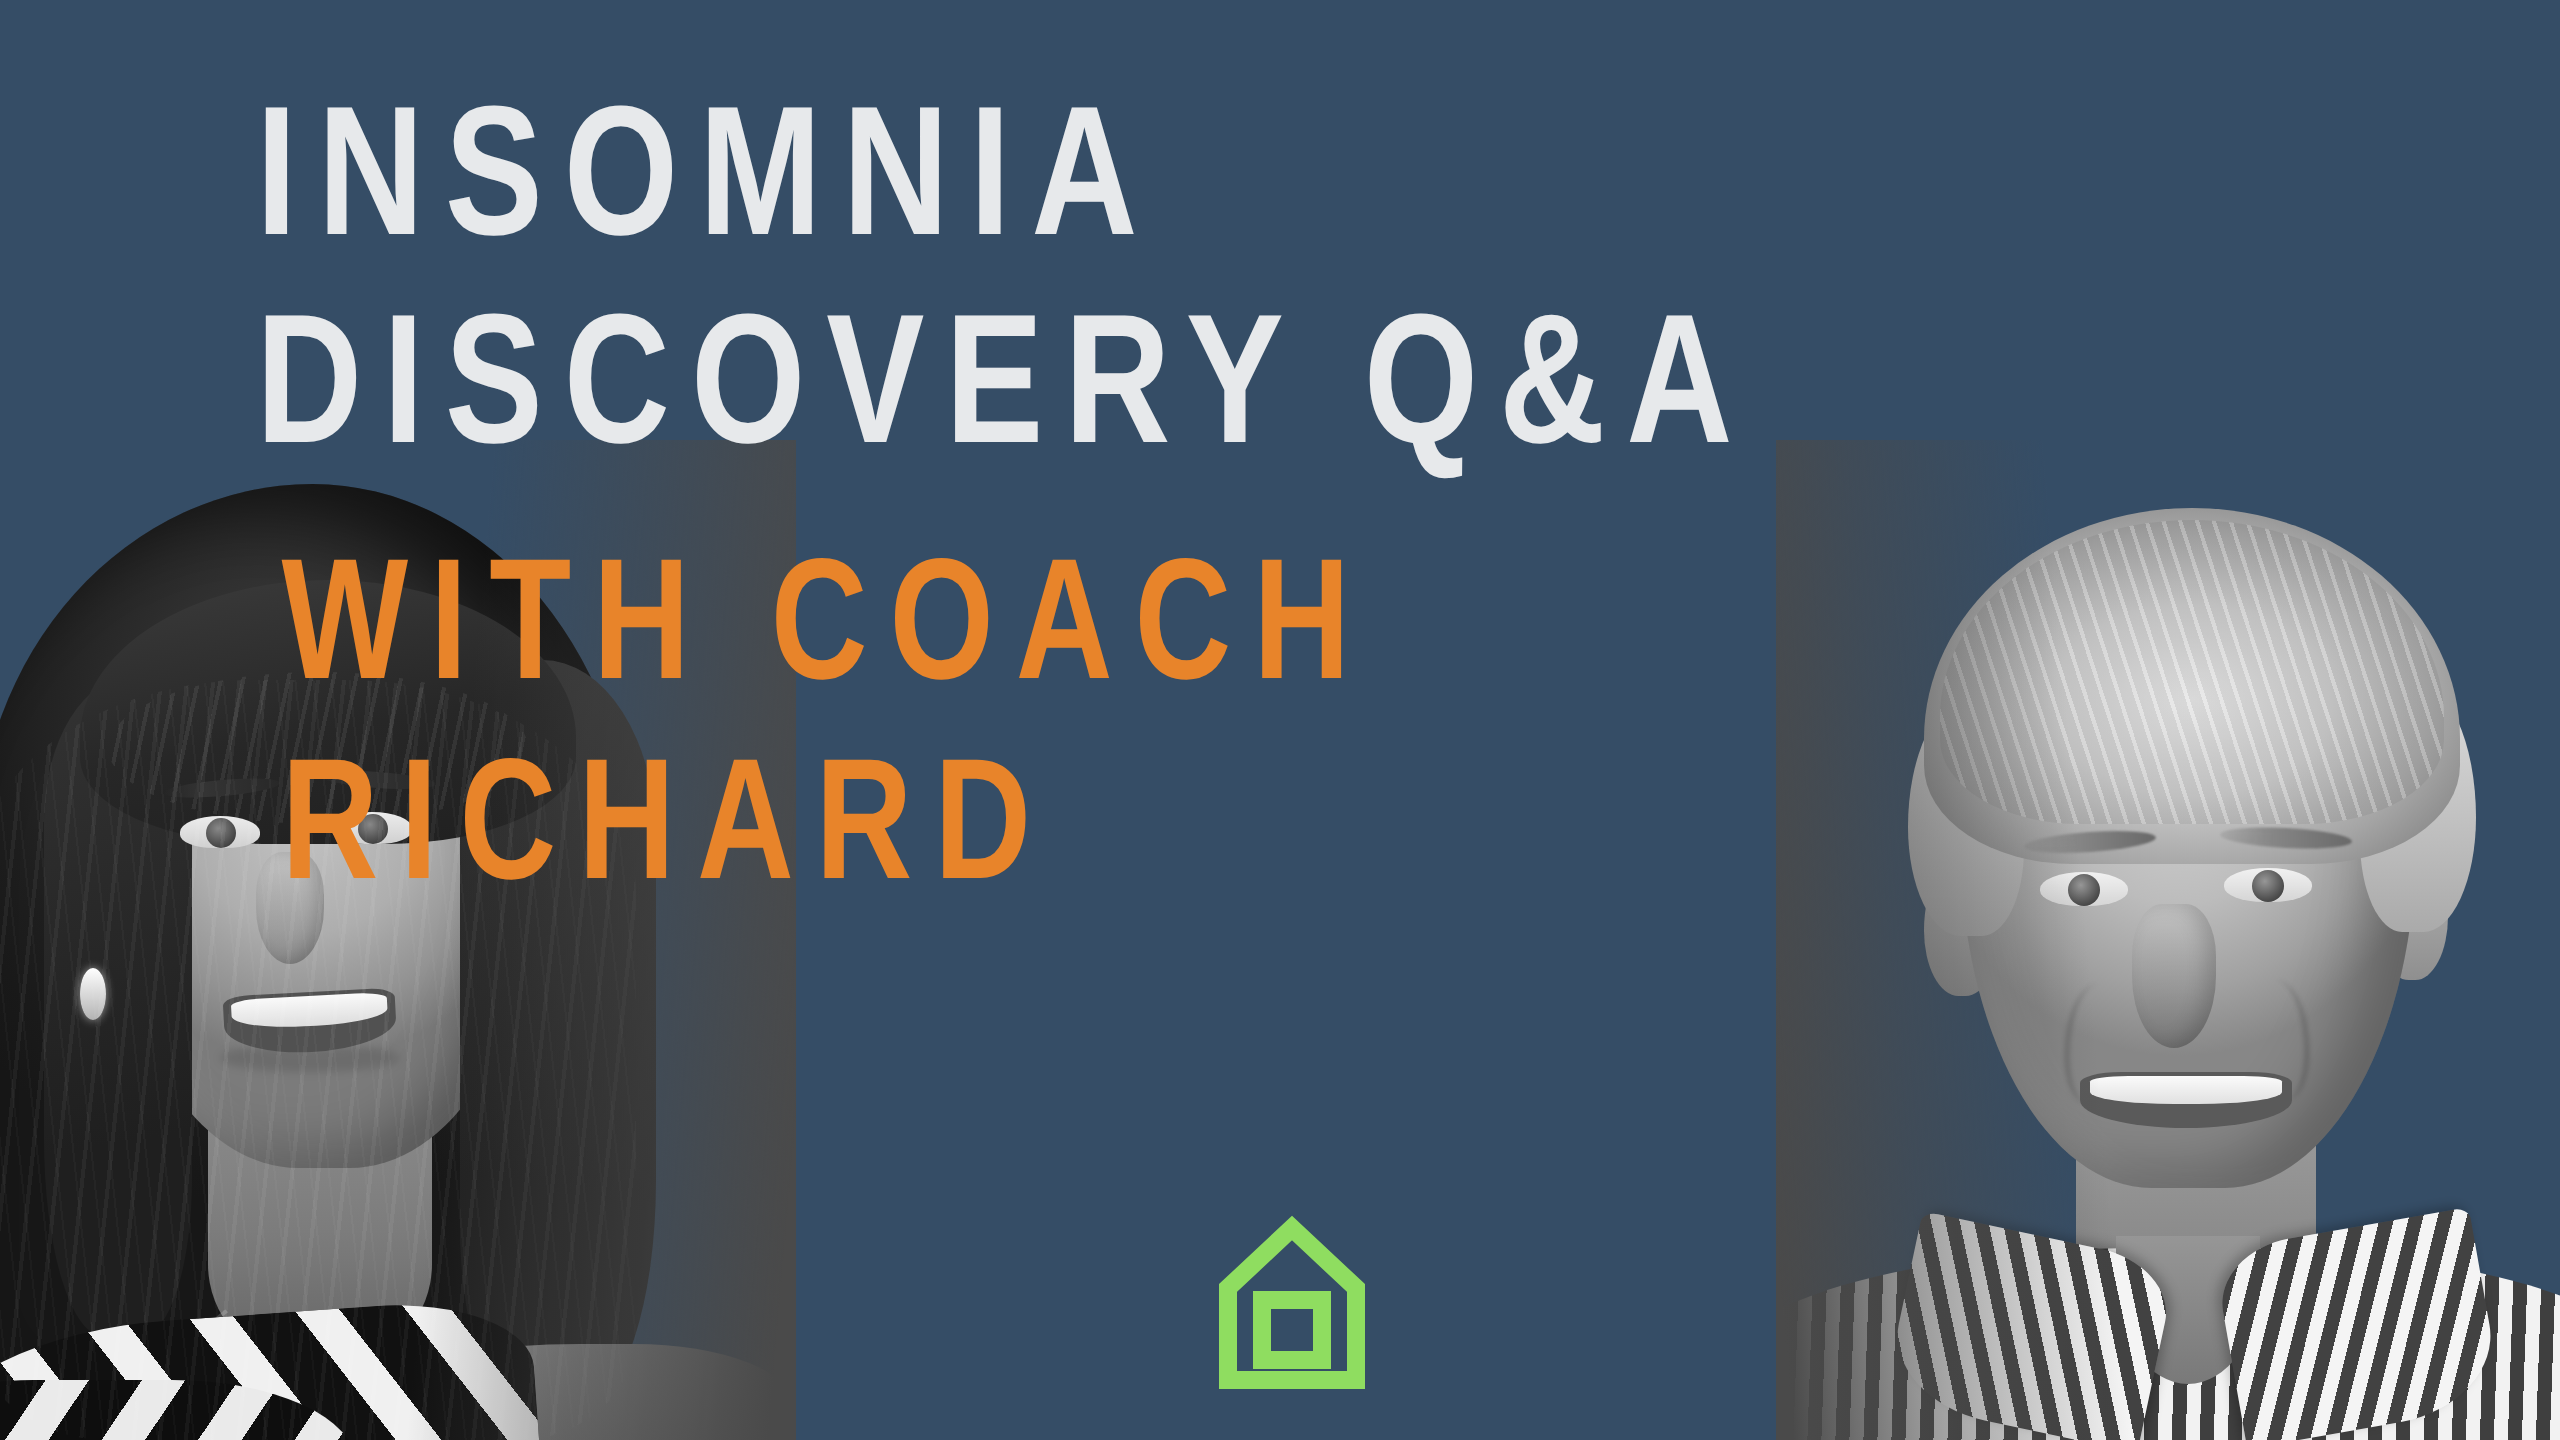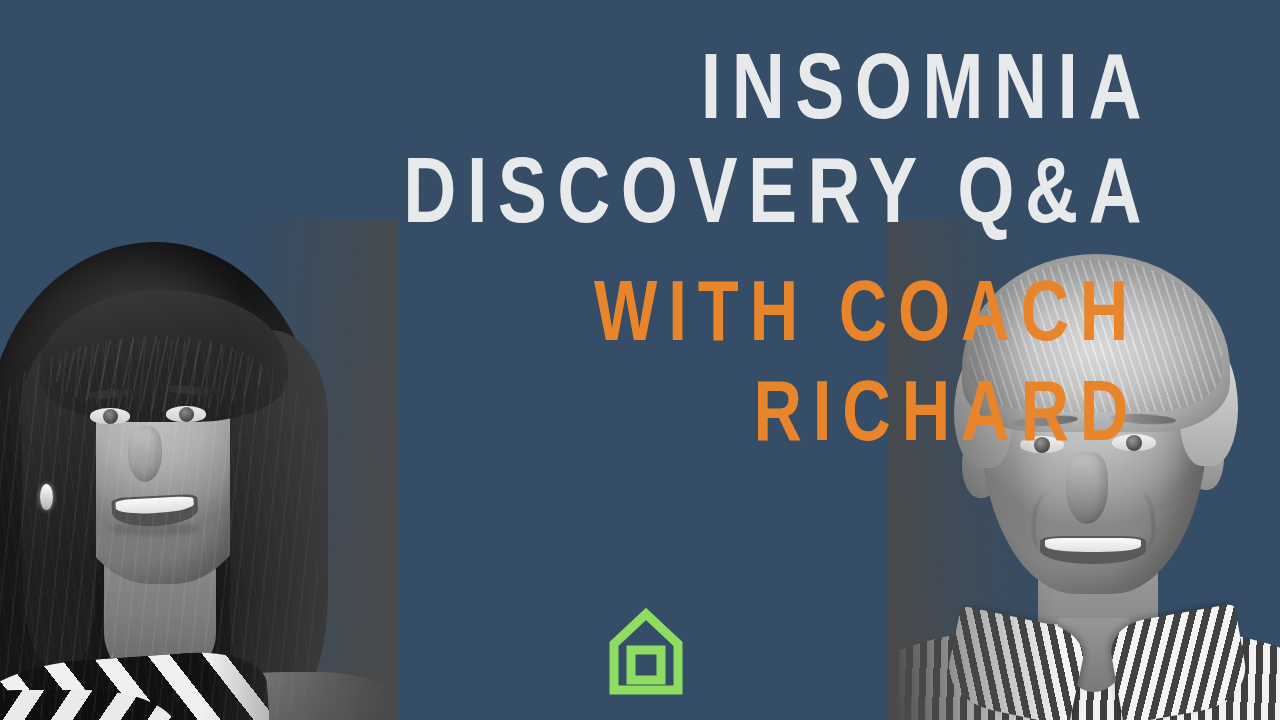--- a/index.html
+++ b/index.html
@@ -460,21 +460,21 @@
   .portrait-right:after {
     background: linear-gradient(265deg, rgba(53,77,102,0) 60%, rgba(53,77,102,.5) 82%, rgba(53,77,102,1) 98%);
   }
 
   
   .headline {
     position: absolute;
     left: 0;
     top: 0;
     width: 1280px;
-    text-align: right;
+    text-align: left;
     z-index: 6;
     pointer-events: none;
   }
   .hl-line {
     display: block;
     font-family: "Liberation Sans Narrow", "Liberation Sans", sans-serif;
     font-weight: 700;
     text-transform: uppercase;
     white-space: nowrap;
     transform-origin: center top;

